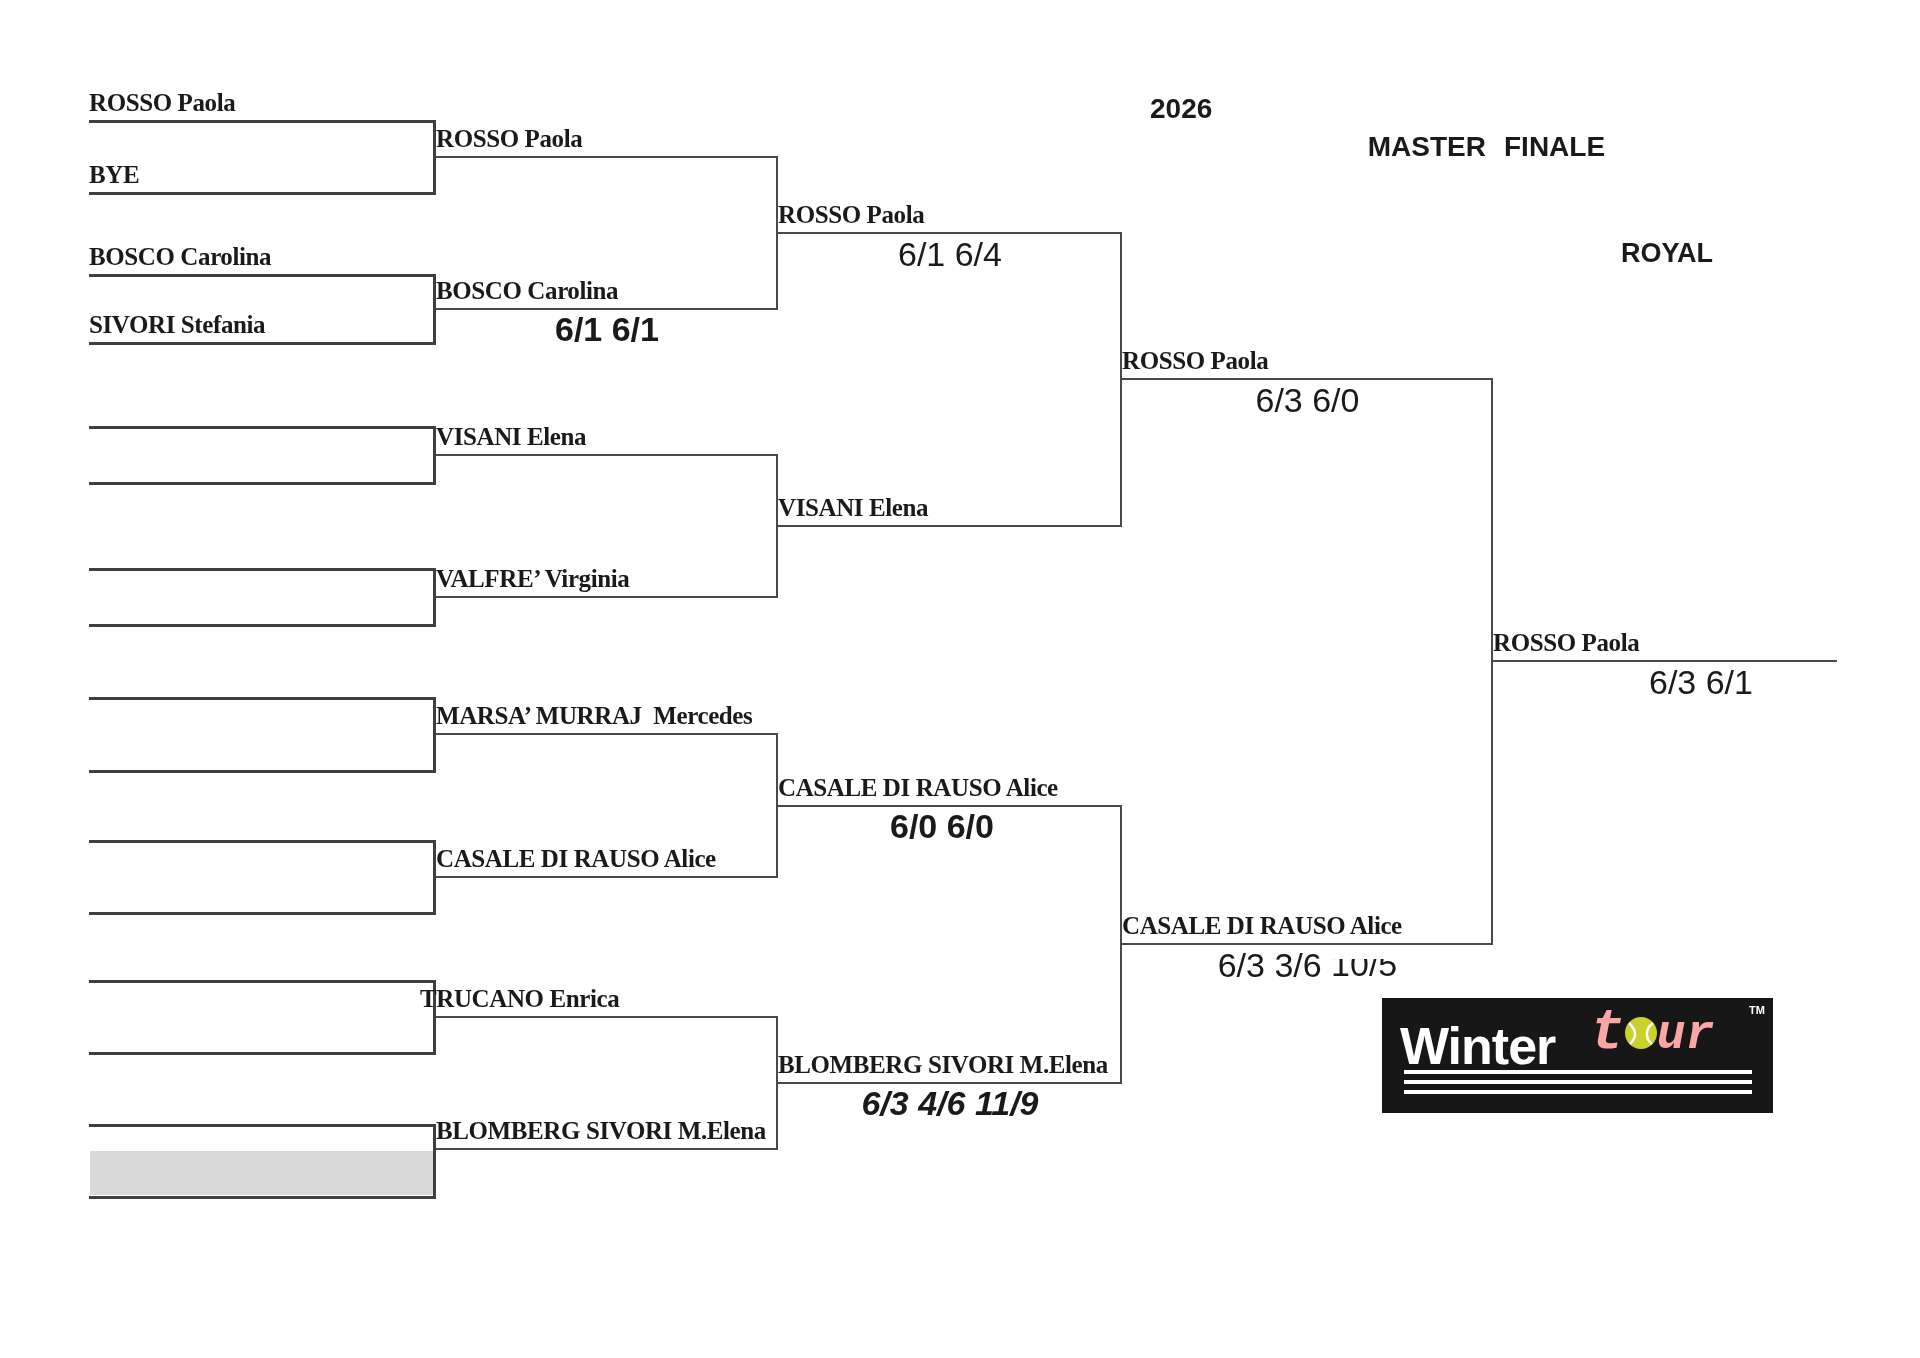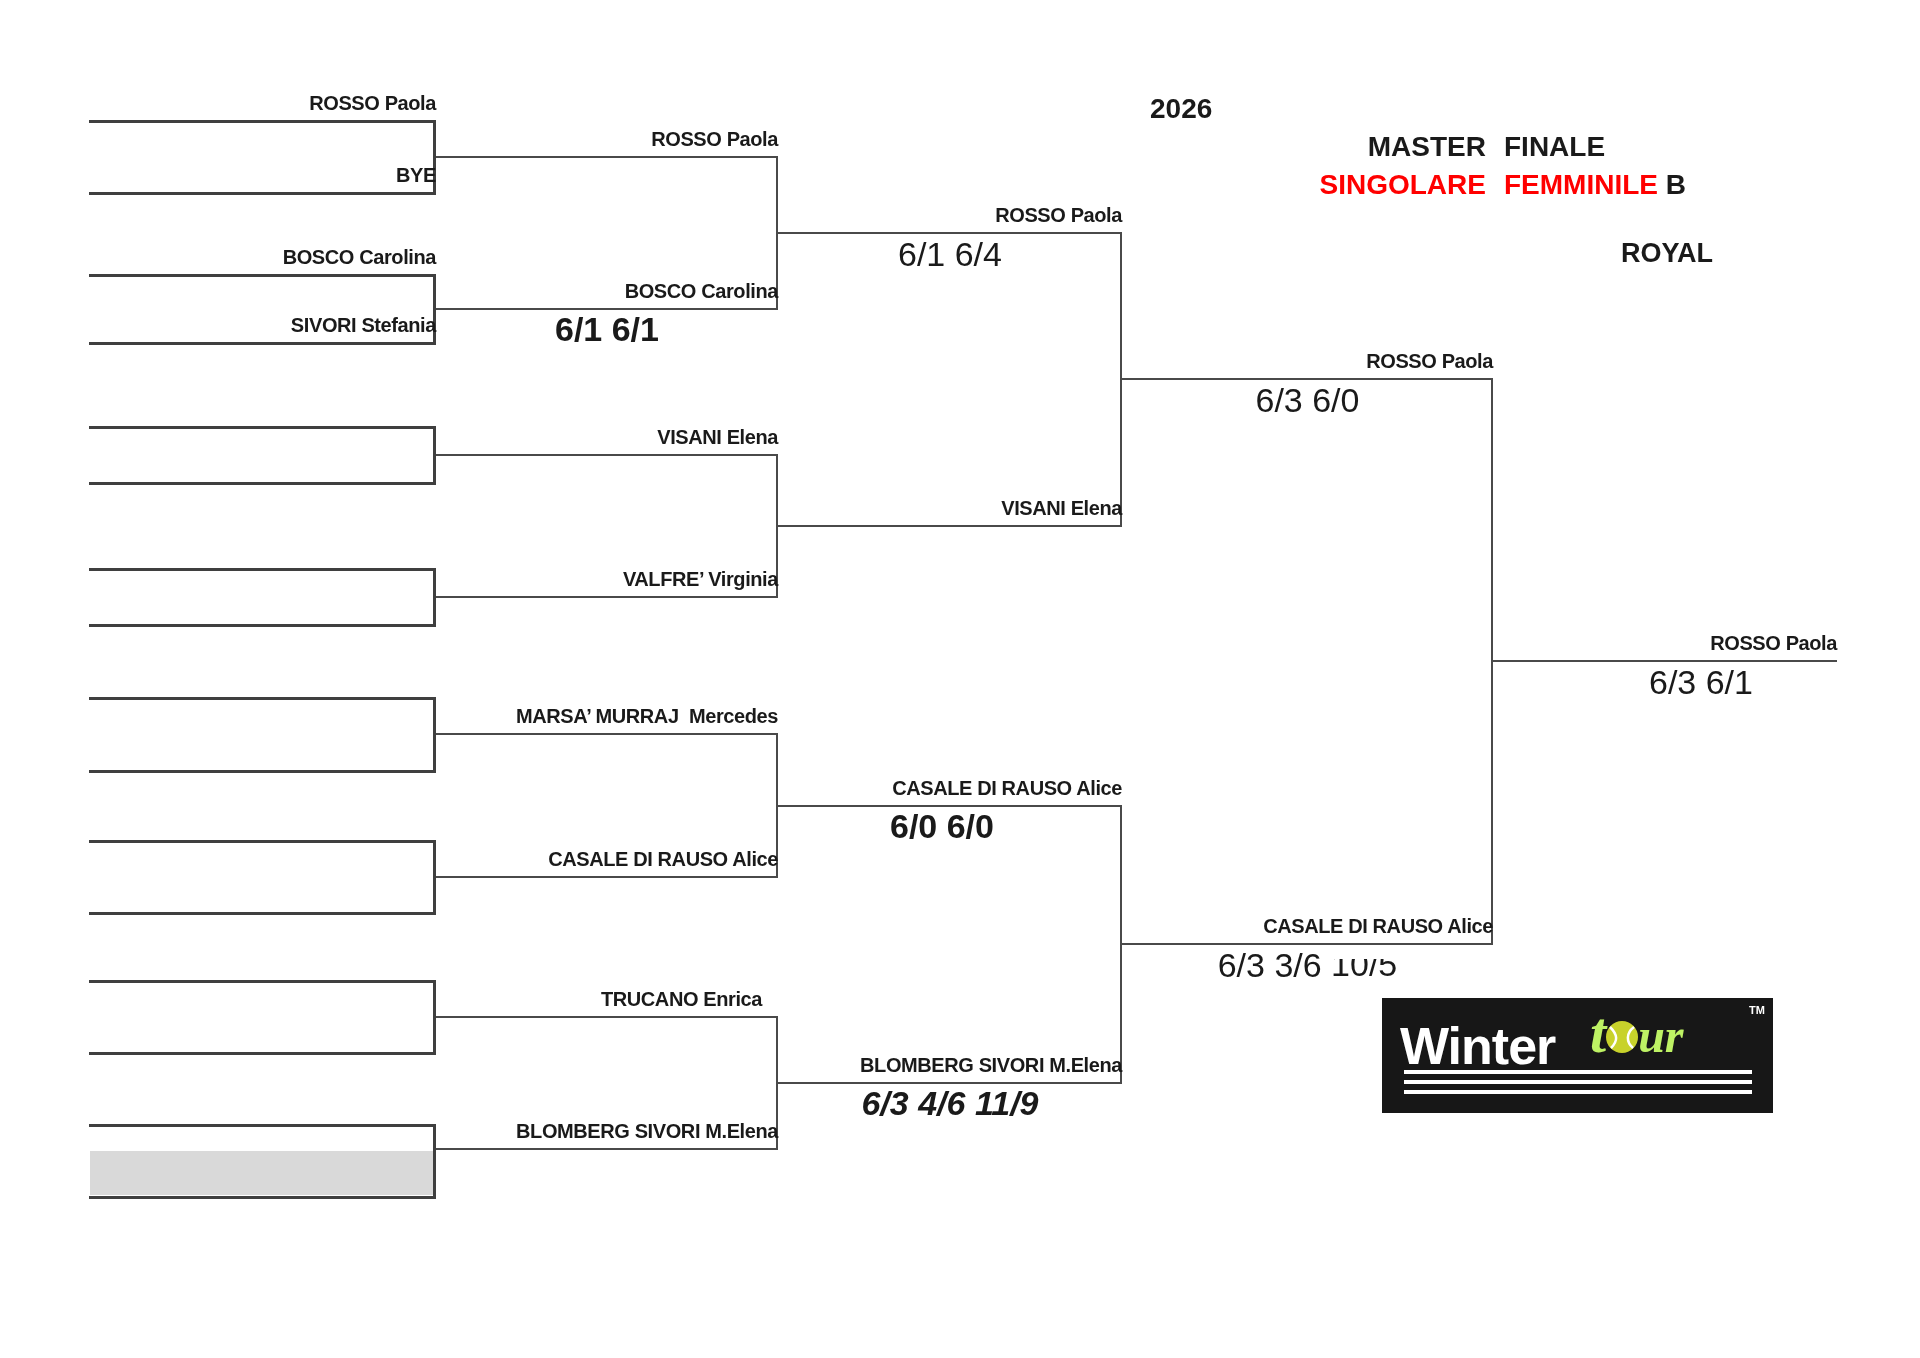--- a/index.html
+++ b/index.html
@@ -4,64 +4,60 @@
 <style>
   html,body{margin:0;padding:0;background:#ffffff;}
   #sheet{position:relative;width:1920px;height:1358px;background:#ffffff;overflow:hidden;
          font-family:"Liberation Sans", sans-serif;color:#1a1a1a;}
   
   .h{position:absolute;height:3px;background:#3f3f3f;}
   .v{position:absolute;width:3px;background:#3f3f3f;}
   .h2{position:absolute;height:2px;background:#4a4a4a;}
   .v2{position:absolute;width:2px;background:#4a4a4a;}
   
-  .lbl{position:absolute;font-weight:bold;font-size:20px;line-height:30px;height:30px;
-       text-align:right;white-space:pre;letter-spacing:-0.4px;}
+  .lbl{position:absolute;font-weight:bold;font-size:25px;line-height:30px;height:30px;
+       text-align:left;white-space:pre;letter-spacing:-0.4px;font-family:Liberation Serif, serif;}
   .score{position:absolute;font-weight:normal;font-size:34px;line-height:32px;height:32px;
        text-align:center;white-space:pre;}
   .score.bold{font-weight:bold;}
   .clip-top{display:inline-block;overflow:hidden;height:21px;vertical-align:-3px;}
   .clip-top > span{display:block;margin-top:-11px;}
   
   .hdr{position:absolute;left:1150px;top:92px;width:640px;}
   .hdr-row{display:flex;gap:18px;height:38px;font-weight:bold;font-size:28px;line-height:34px;}
   .hdr-l{width:336px;text-align:right;}
   .hdr-r{flex:1;text-align:left;}
   .red{color:#ff0000;}
   .venue{position:absolute;left:1567px;top:238px;width:200px;text-align:center;
          font-weight:bold;font-size:27px;}
   
   .grayslot{position:absolute;left:90px;top:1151px;width:345px;height:44px;background:#d9d9d9;}
   
   .logo{position:absolute;left:1382px;top:998px;width:391px;height:115px;background:#171717;}
   .logo .stripe{position:absolute;left:22px;width:348px;height:4px;background:#ffffff;}
   .logo .winter{position:absolute;left:18px;top:22px;color:#ffffff;font-weight:bold;
         font-size:52px;line-height:52px;letter-spacing:-1px;font-family:"Liberation Sans",sans-serif;}
-  .logo .tour{position:absolute;left:208px;top:6px;color:#bef264;font-style:italic;font-weight:bold;
-        font-size:58px;line-height:58px;font-family:Liberation Serif, serif;}
+  .logo .tour{position:absolute;left:208px;top:6px;color:#fca5a5;font-style:italic;font-weight:bold;
+        font-size:58px;line-height:58px;font-family:Liberation Mono, monospace;}
   .logo .tour .ur{font-size:48px;}
   .logo .ball{display:inline-block;width:34px;height:34px;vertical-align:-2px;margin:0 -1px;}
   .logo .tm{position:absolute;right:8px;top:6px;color:#ffffff;font-size:11px;font-weight:bold;}
 </style>
 </head>
 <body>
 
 <div id="sheet">
 
   <div class="hdr">
     <div class="hdr-row">
       <div class="hdr-r">2026</div>
     </div>
     <div class="hdr-row">
       <div class="hdr-l">MASTER</div>
       <div class="hdr-r">FINALE</div>
-    </div>
-    <div class="hdr-row">
-      <div class="hdr-l red">SINGOLARE</div>
-      <div class="hdr-r"><span class="red">FEMMINILE</span><span> B</span></div>
     </div>
   </div>
   <div class="venue">ROYAL</div>
 
   <div class="h" style="left:89px;top:120px;width:347px;"></div>
   <div class="h" style="left:89px;top:192px;width:347px;"></div>
   <div class="v" style="left:433px;top:120px;height:75px;"></div>
 
   <div class="h" style="left:89px;top:274px;width:347px;"></div>
   <div class="h" style="left:89px;top:342px;width:347px;"></div>

